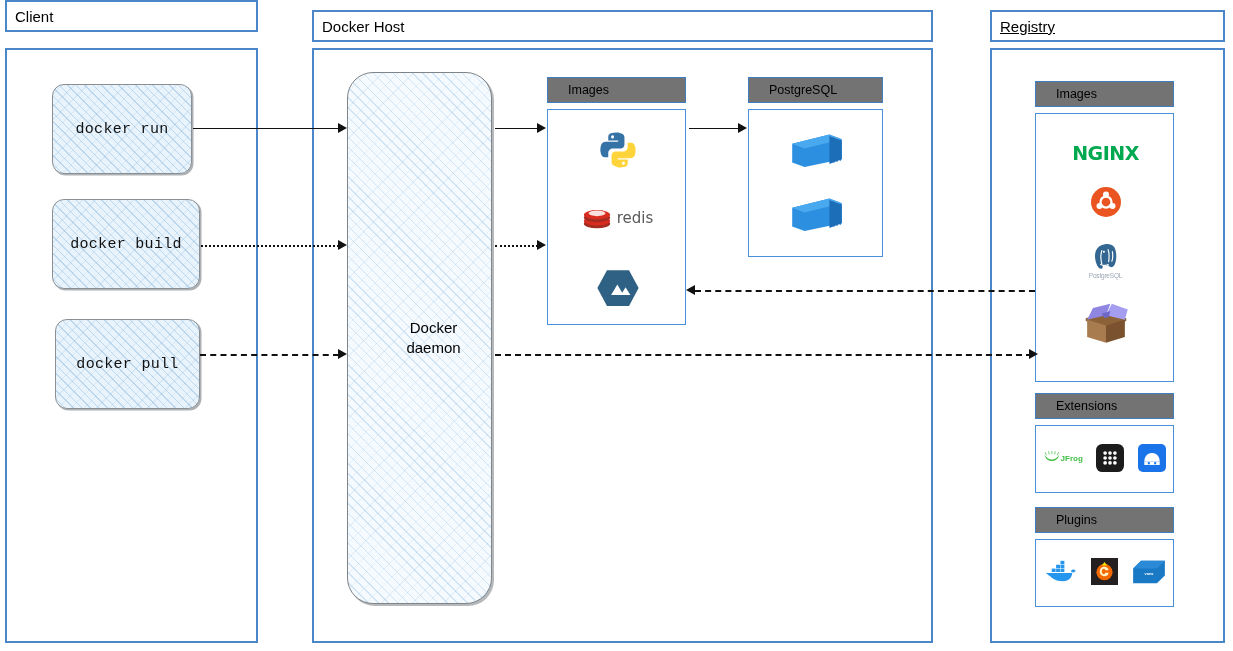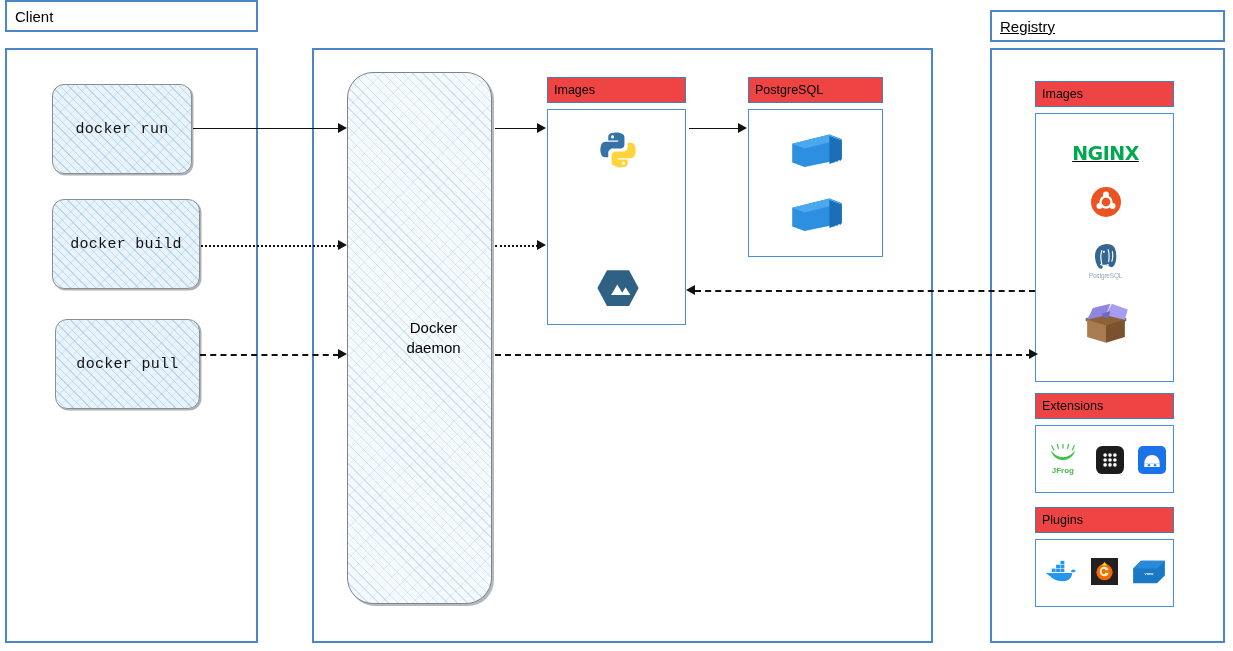--- a/index.html
+++ b/index.html
@@ -21,23 +21,23 @@
     font-size: 15px; color: #000;
   }
   .body-box {
     position: absolute;
     border: 2px solid #4a86c8;
     background: #ffffff;
   }
   .sub-hdr {
     position: absolute;
     border: 1.5px solid #3f7fc1;
-    background: #ef4444;
+    background: #737373;
     display: flex; align-items: center;
-    padding-left: 6px;
+    padding-left: 20px;
     font-size: 12.5px; color: #000;
   }
   .sub-body {
     position: absolute;
     border: 1.5px solid #4a90d9;
     background: #ffffff;
   }
 
   
   .cmd {
@@ -127,38 +127,51 @@
   <div class="cmd" style="left:52px; top:199px; width:148px; height:90px;">
     <span>docker build</span>
   </div>
   <div class="cmd" style="left:52px; top:84px; width:140px; height:90px;">
     <span>docker run</span>
   </div>
   <div class="cmd" style="left:55px; top:319px; width:145px; height:90px;">
     <span>docker pull</span>
   </div>
 
+  <div class="hdr-box" style="left:312px; top:10px; width:621px; height:32px;">
+    <span>Docker Host</span>
+  </div>
   <div class="body-box" style="left:312px; top:48px; width:621px; height:595px;"></div>
 
   <div class="daemon" style="left:347px; top:72px; width:145px; height:532px;padding-left:28px;">
     <div>
       <div>Docker</div>
       <div>daemon</div>
     </div>
   </div>
 
   <div class="sub-hdr" style="left:547px; top:77px; width:139px; height:26px;">
     <span>Images</span>
   </div>
   <div class="sub-body" style="left:547px; top:109px; width:139px; height:216px;">
     <div class="icon-slot" style="left:0; top:14px; width:139px; height:52px;">
       <svg width="40" height="40" viewBox="0 0 64 64" aria-hidden="true">
         <path d="M31.9 4c-4.6 0-8.9.4-11.3 1.3-3.3 1.2-4.2 3-4.2 6.1v5.5h15.9v2H12.3c-3.6 0-6.7 2-7.7 6.1-1.1 4.7-1.2 7.7 0 12.6.9 3.7 3 6.1 6.5 6.1h5.3v-6.8c0-3.9 3.4-7.2 7.5-7.2h12.1c3.4 0 6.3-2.8 6.3-6.2V11.4c0-3.3-2.8-5.8-6.2-6.3C33.8 4.4 32.9 4 31.9 4zm-8.6 4.5c1.3 0 2.4 1.1 2.4 2.5s-1.1 2.4-2.4 2.4c-1.4 0-2.4-1.1-2.4-2.4s1.1-2.5 2.4-2.5z" fill="#3572a5"></path>
         <path d="M32.1 60c4.6 0 8.9-.4 11.3-1.3 3.3-1.2 4.2-3 4.2-6.1v-5.5H31.7v-2h19.9c3.6 0 6.7-2 7.7-6.1 1.1-4.7 1.2-7.7 0-12.6-.9-3.7-3-6.1-6.5-6.1h-5.3v6.8c0 3.9-3.4 7.2-7.5 7.2H28c-3.4 0-6.3 2.8-6.3 6.2v11.1c0 3.3 2.8 5.8 6.2 6.3 1.3.7 2.2 1.1 4.2 1.1zm8.6-4.5c-1.3 0-2.4-1.1-2.4-2.5s1.1-2.4 2.4-2.4c1.4 0 2.4 1.1 2.4 2.4s-1.1 2.5-2.4 2.5z" fill="#ffd43b"></path>
       </svg>
+    </div>
+    <div class="icon-slot" style="left:0; top:86px; width:139px; height:44px;">
+      <svg width="30" height="30" viewBox="0 0 64 64" aria-hidden="true">
+        <ellipse cx="32" cy="44" rx="28" ry="10" fill="#a32b22"></ellipse>
+        <ellipse cx="32" cy="38" rx="28" ry="10" fill="#d82c20"></ellipse>
+        <ellipse cx="32" cy="31" rx="28" ry="10" fill="#a32b22"></ellipse>
+        <ellipse cx="32" cy="25" rx="28" ry="10" fill="#d82c20"></ellipse>
+        <ellipse cx="32" cy="22" rx="18" ry="6" fill="#fff" opacity=".85"></ellipse>
+      </svg>
+      <span class="redis-txt">redis</span>
     </div>
     <div class="icon-slot" style="left:0; top:152px; width:139px; height:52px;">
       <svg width="44" height="44" viewBox="0 0 64 64" aria-hidden="true">
         <polygon points="16,6 48,6 62,32 48,58 16,58 2,32" fill="#2e6183"></polygon>
         <path d="M22 42 L31 27 L40 42 Z" fill="#fff"></path>
         <path d="M36 42 L43 31 L50 42 Z" fill="#fff"></path>
       </svg>
     </div>
   </div>
 
@@ -196,21 +209,21 @@
 
   <div class="hdr-box" style="left:990px; top:10px; width:235px; height:32px;text-decoration:underline;">
     <span>Registry</span>
   </div>
   <div class="body-box" style="left:990px; top:48px; width:235px; height:595px;"></div>
 
   <div class="sub-hdr" style="left:1035px; top:81px; width:139px; height:26px;">
     <span>Images</span>
   </div>
   <div class="sub-body" style="left:1035px; top:113px; width:139px; height:269px;">
-    <div class="icon-slot" style="left:0; top:22px; width:139px; height:34px;text-decoration:underline;">
+    <div class="icon-slot" style="left:0; top:22px; width:139px; height:34px;">
       <span class="nginx-txt">NGINX</span>
     </div>
     <div class="icon-slot" style="left:0; top:68px; width:139px; height:40px;">
       <svg width="32" height="32" viewBox="0 0 64 64" aria-hidden="true">
         <circle cx="32" cy="32" r="30" fill="#e95420"></circle>
         <circle cx="32" cy="32" r="11" fill="none" stroke="#fff" stroke-width="4.5"></circle>
         <circle cx="32" cy="17" r="6" fill="#fff"></circle>
         <circle cx="19" cy="40" r="6" fill="#fff"></circle>
         <circle cx="45" cy="40" r="6" fill="#fff"></circle>
       </svg>
@@ -238,21 +251,21 @@
         <polygon points="34,18 46,14 44,22 38,24" fill="#6f68c9"></polygon>
       </svg>
     </div>
   </div>
 
   <div class="sub-hdr" style="left:1035px; top:393px; width:139px; height:26px;">
     <span>Extensions</span>
   </div>
   <div class="sub-body" style="left:1035px; top:425px; width:139px; height:68px;">
     <div class="icon-row" style="top:18px;">
-      <div class="icon-slot" style="position:relative; flex-direction:column; width:40px;">
+      <div class="icon-slot" style="position:relative; flex-direction:row; width:40px;">
         <svg width="30" height="22" viewBox="0 0 64 46" aria-hidden="true">
           <path d="M6 12c6 10 16 16 26 16s20-6 26-16c-2 12-12 22-26 22S8 24 6 12z" fill="#43c047"></path>
           <g stroke="#43c047" stroke-width="2.6" stroke-linecap="round">
             <line x1="12" y1="12" x2="8" y2="3"></line>
               <line x1="22" y1="9" x2="20" y2="0"></line>
             <line x1="32" y1="8" x2="32" y2="-1"></line>
               <line x1="42" y1="9" x2="44" y2="0"></line>
             <line x1="52" y1="12" x2="56" y2="3"></line>
           </g>
         </svg>

